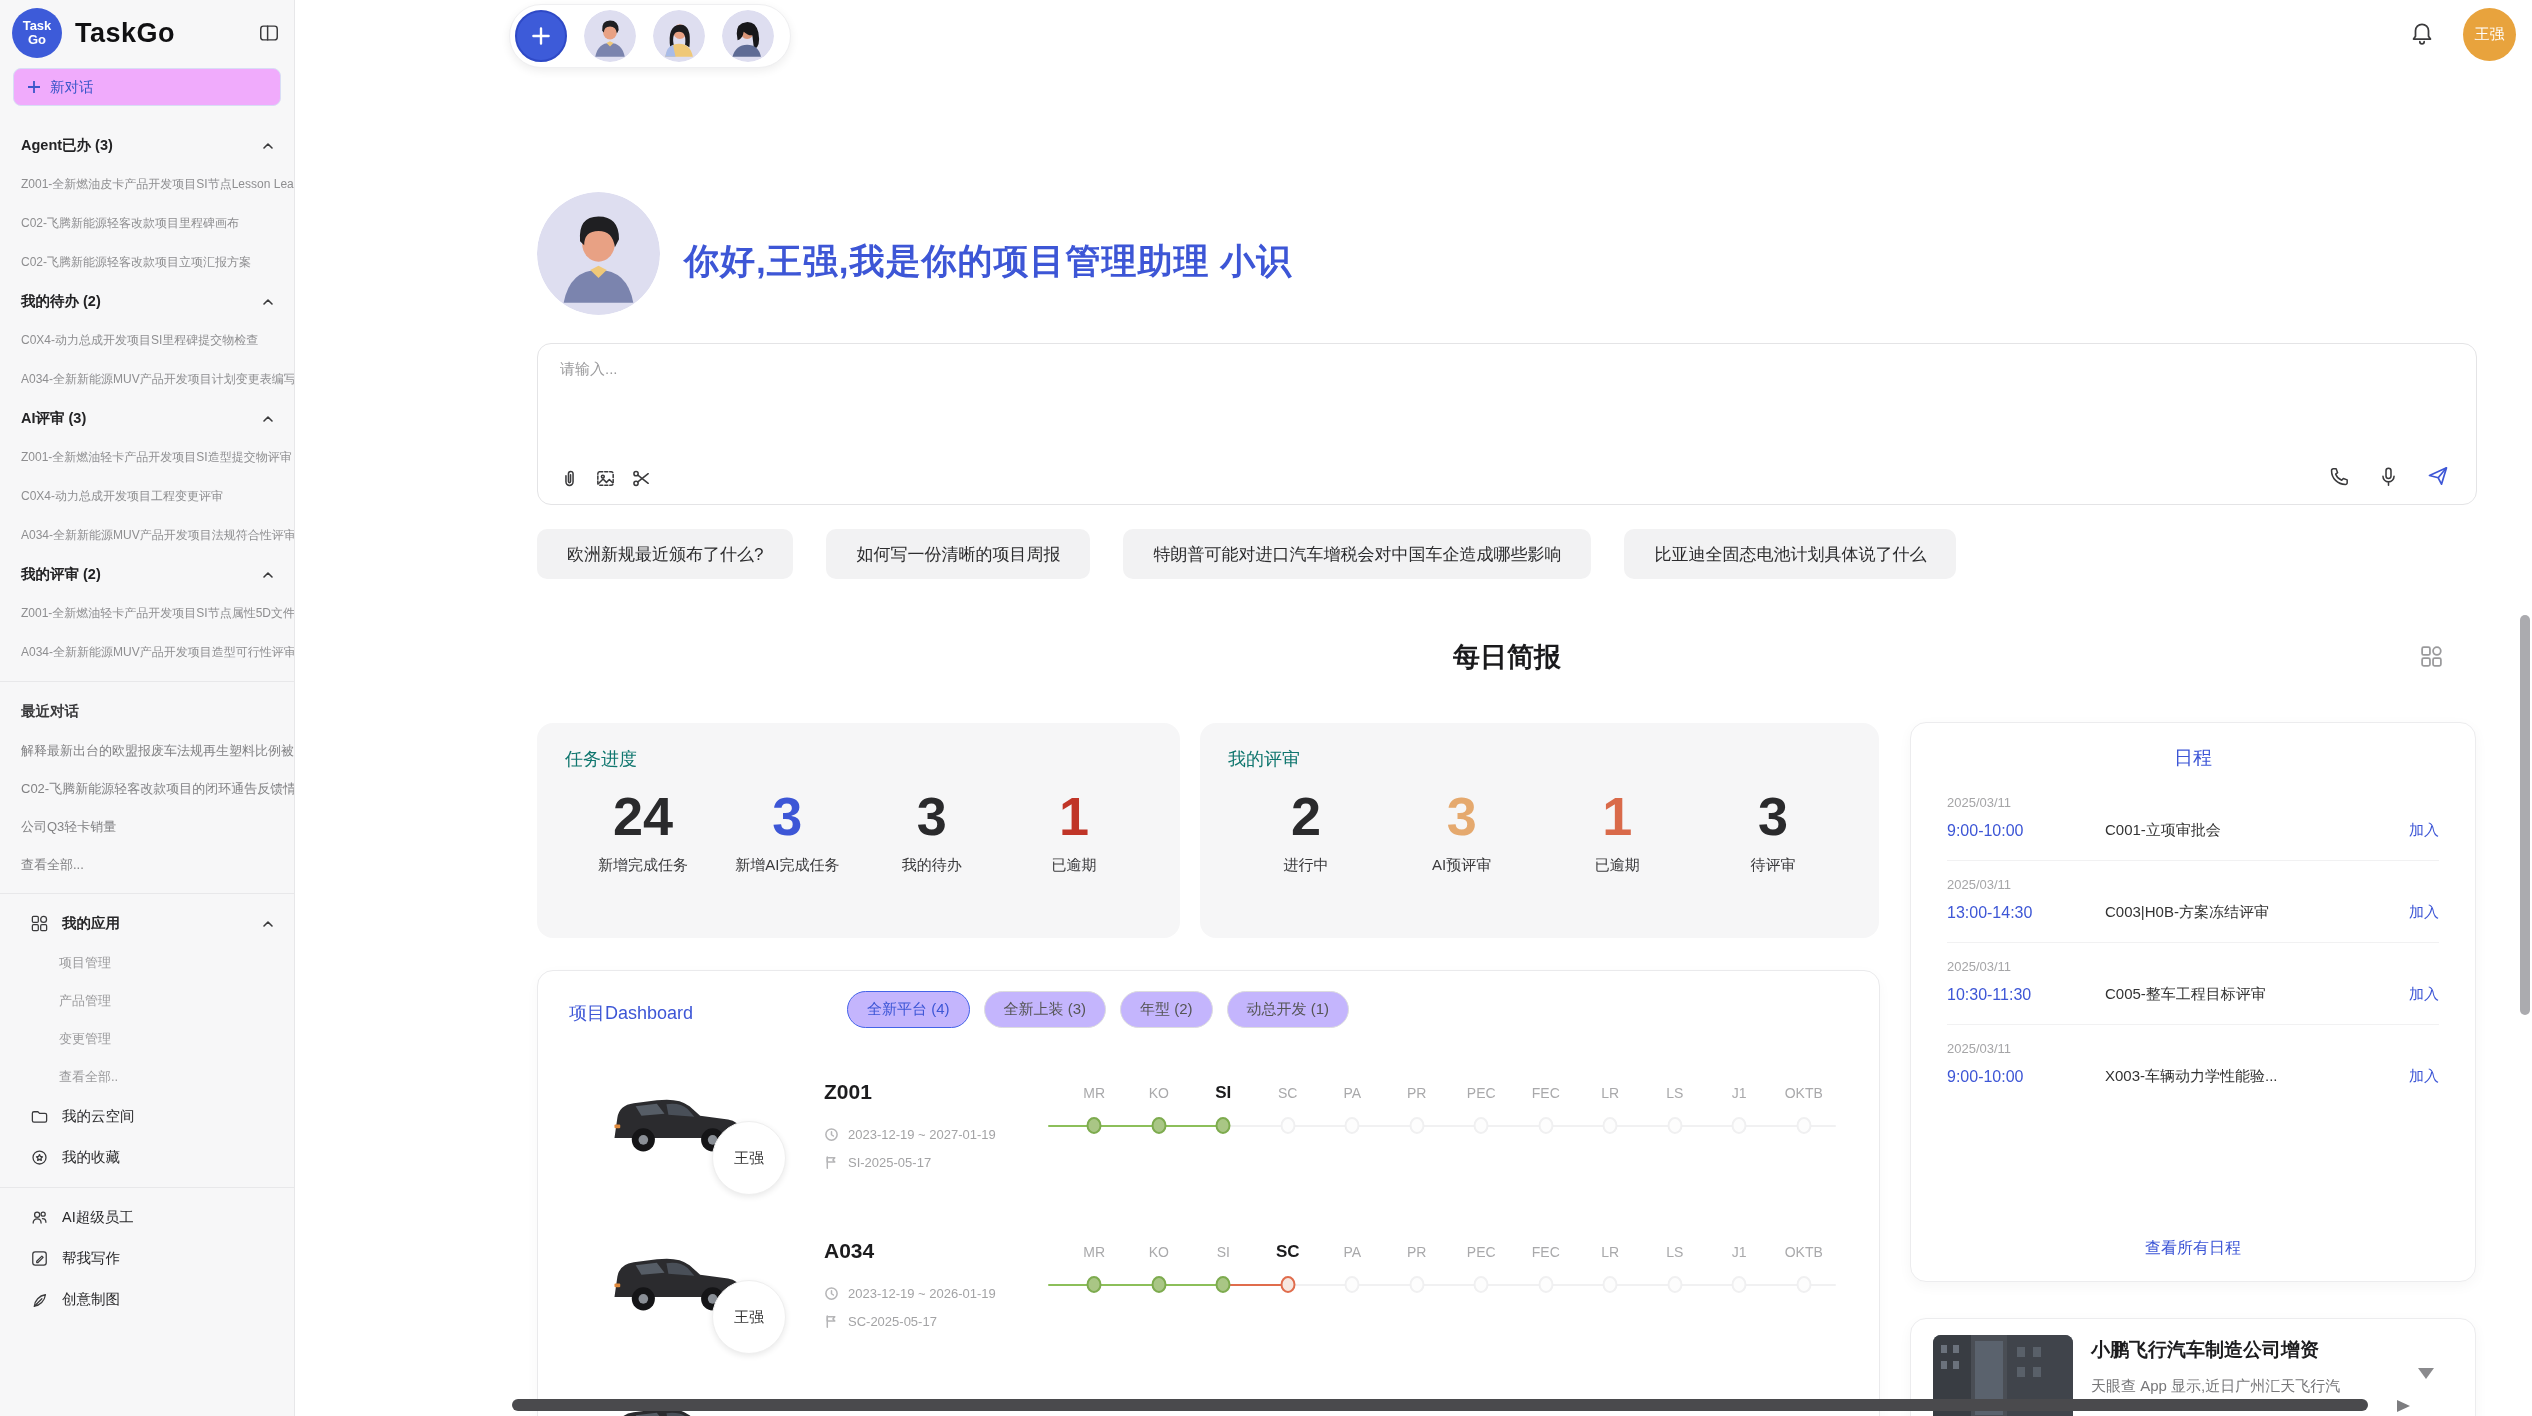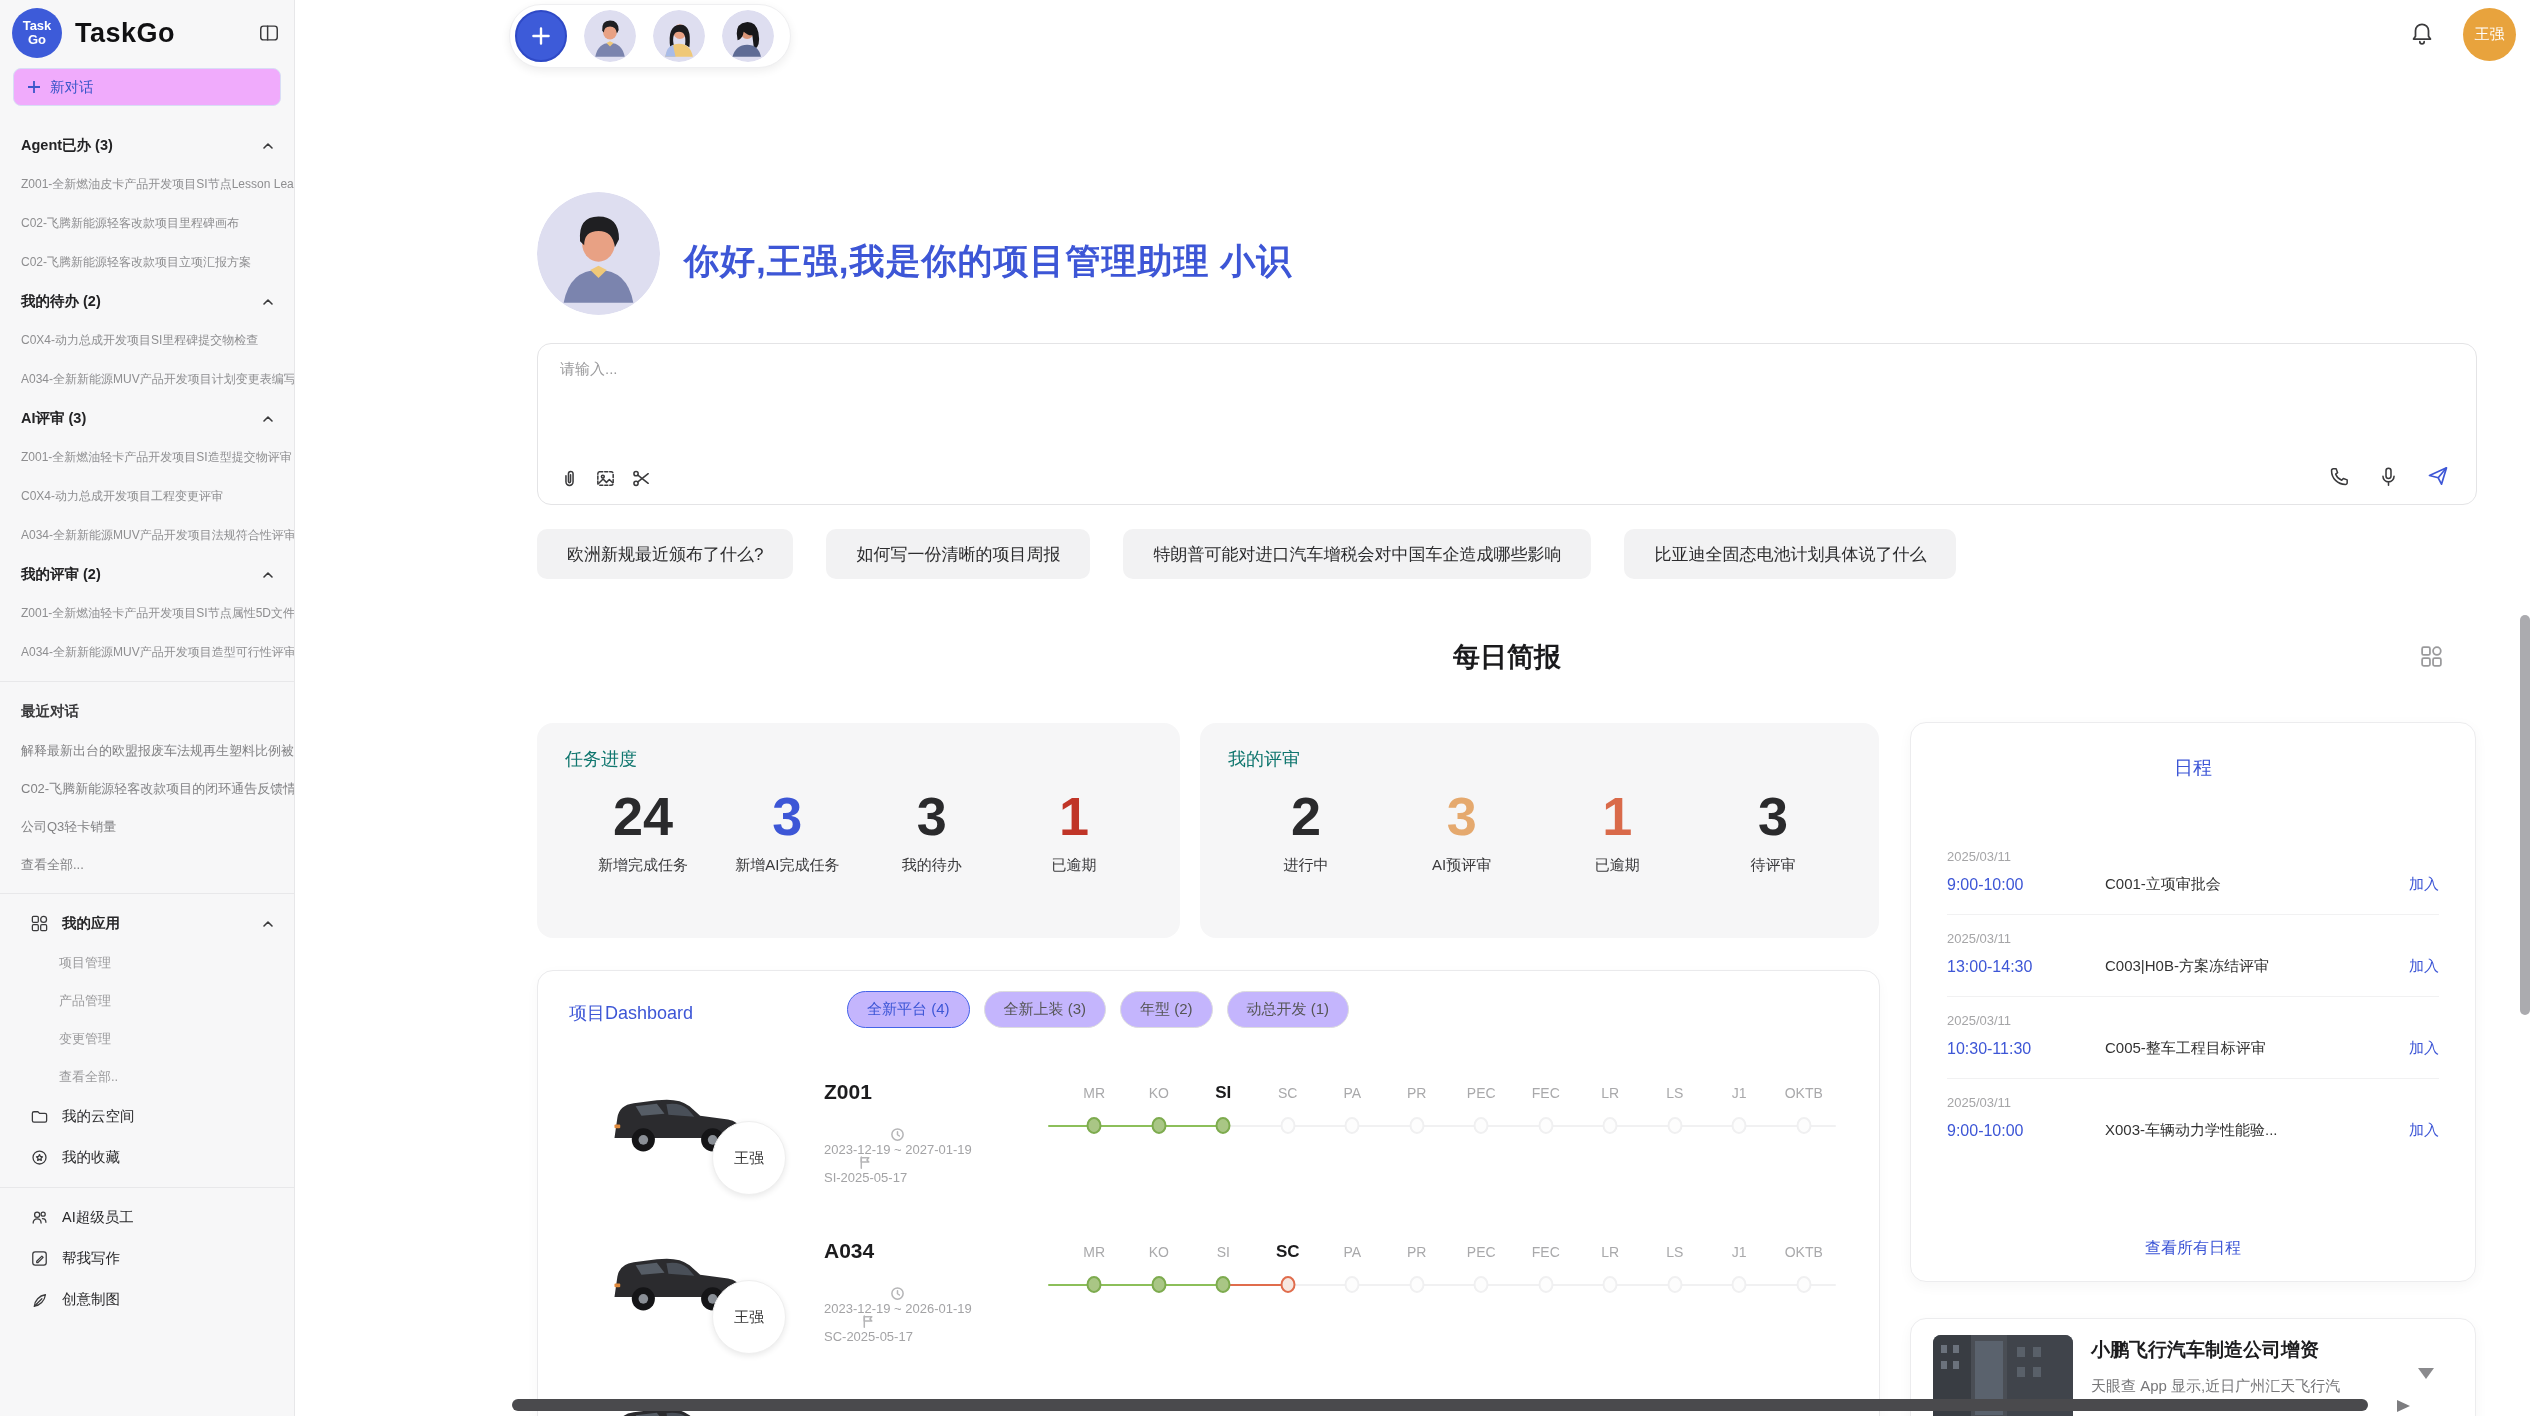--- a/index.html
+++ b/index.html
@@ -78,36 +78,36 @@
   .dash-tabs{position:absolute;left:309px;top:20px;display:flex;gap:14px;}
   .tab{height:37px;border:1px solid #DCDCDE;border-radius:19px;padding:0 19px;display:flex;align-items:center;
     font-size:15px;color:#555;background:#c4b5fd;cursor:pointer;white-space:nowrap;}
   .tab.active{border-color:#4463E8;color:#3D56D6;}
   .proj-row{position:absolute;left:0;width:100%;height:160px;}
   .truck{position:absolute;left:63px;top:0;width:154px;height:97px;border-radius:6px;overflow:hidden;}
   .owner{position:absolute;left:174px;top:47px;width:74px;height:74px;border-radius:50%;background:#fff;
     border:1px solid #EFEFEF;box-shadow:0 2px 6px rgba(0,0,0,.09);display:flex;align-items:center;
     justify-content:center;font-size:15px;color:#333;}
   .proj-code{position:absolute;left:286px;top:6px;font-size:21px;font-weight:bold;color:#1c1c1e;}
-  .proj-meta{position:absolute;left:286px;display:flex;align-items:center;color:#A3A3A5;font-size:13px;flex-direction:column;}
+  .proj-meta{position:absolute;left:286px;display:flex;gap:9px;align-items:center;color:#A3A3A5;font-size:13px;}
   .meta1{top:53px;} .meta2{top:81px;}
   .ms-track{position:absolute;left:524px;top:6px;width:774px;height:64px;}
   .ms-line{position:absolute;top:45px;left:0;width:774px;height:2px;background:#F1F1F2;border-radius:1px;}
   .ms-line.green{background:#8CBF5A;}
   .ms-line.red{background:#E06C4C;}
   .ms-cell{position:absolute;top:0;height:64px;text-align:center;}
   .ms-label{font-size:14px;color:#A9A9AB;height:26px;line-height:26px;}
   .ms-label.current{color:#1b1b1d;font-weight:bold;font-size:17px;}
   .ms-dot{position:absolute;left:50%;top:37px;transform:translateX(-50%);width:15px;height:17px;border-radius:50%;}
   .ms-dot.done{background:#A9C685;border:2px solid #7DAB4E;}
   .ms-dot.pending{background:#FDFDFD;border:2px solid #F0F0F1;}
   .ms-dot.late{background:#F6E7E0;border:2px solid #E06C4C;}
 
   .sched{position:absolute;left:1615px;top:722px;width:566px;height:560px;background:#fff;border:1px solid #ECECEE;
-    border-radius:16px;box-shadow:0 4px 14px rgba(0,0,0,.04);padding:32px 36px 22px;display:flex;flex-direction:column;gap:44px;}
+    border-radius:16px;box-shadow:0 4px 14px rgba(0,0,0,.04);padding:22px 36px 22px;display:flex;flex-direction:column;}
   .sched-title{text-align:center;color:#3D56D6;font-size:19px;margin-bottom:8px;}
   .sched-item{padding:16px 0 20px;border-bottom:1px solid #F1F1F2;}
   .sched-item:last-of-type{border-bottom:none;}
   .sched-date{font-size:13px;color:#A5A5A7;margin-bottom:11px;}
   .sched-row{display:flex;align-items:center;}
   .sched-time{width:158px;color:#3D56D6;font-size:16px;}
   .sched-name{flex:1;color:#333;font-size:15px;}
   .sched-join{color:#3D56D6;font-size:15px;cursor:pointer;}
   .sched-footer{margin-top:auto;text-align:center;color:#3D56D6;font-size:16px;cursor:pointer;}
 

